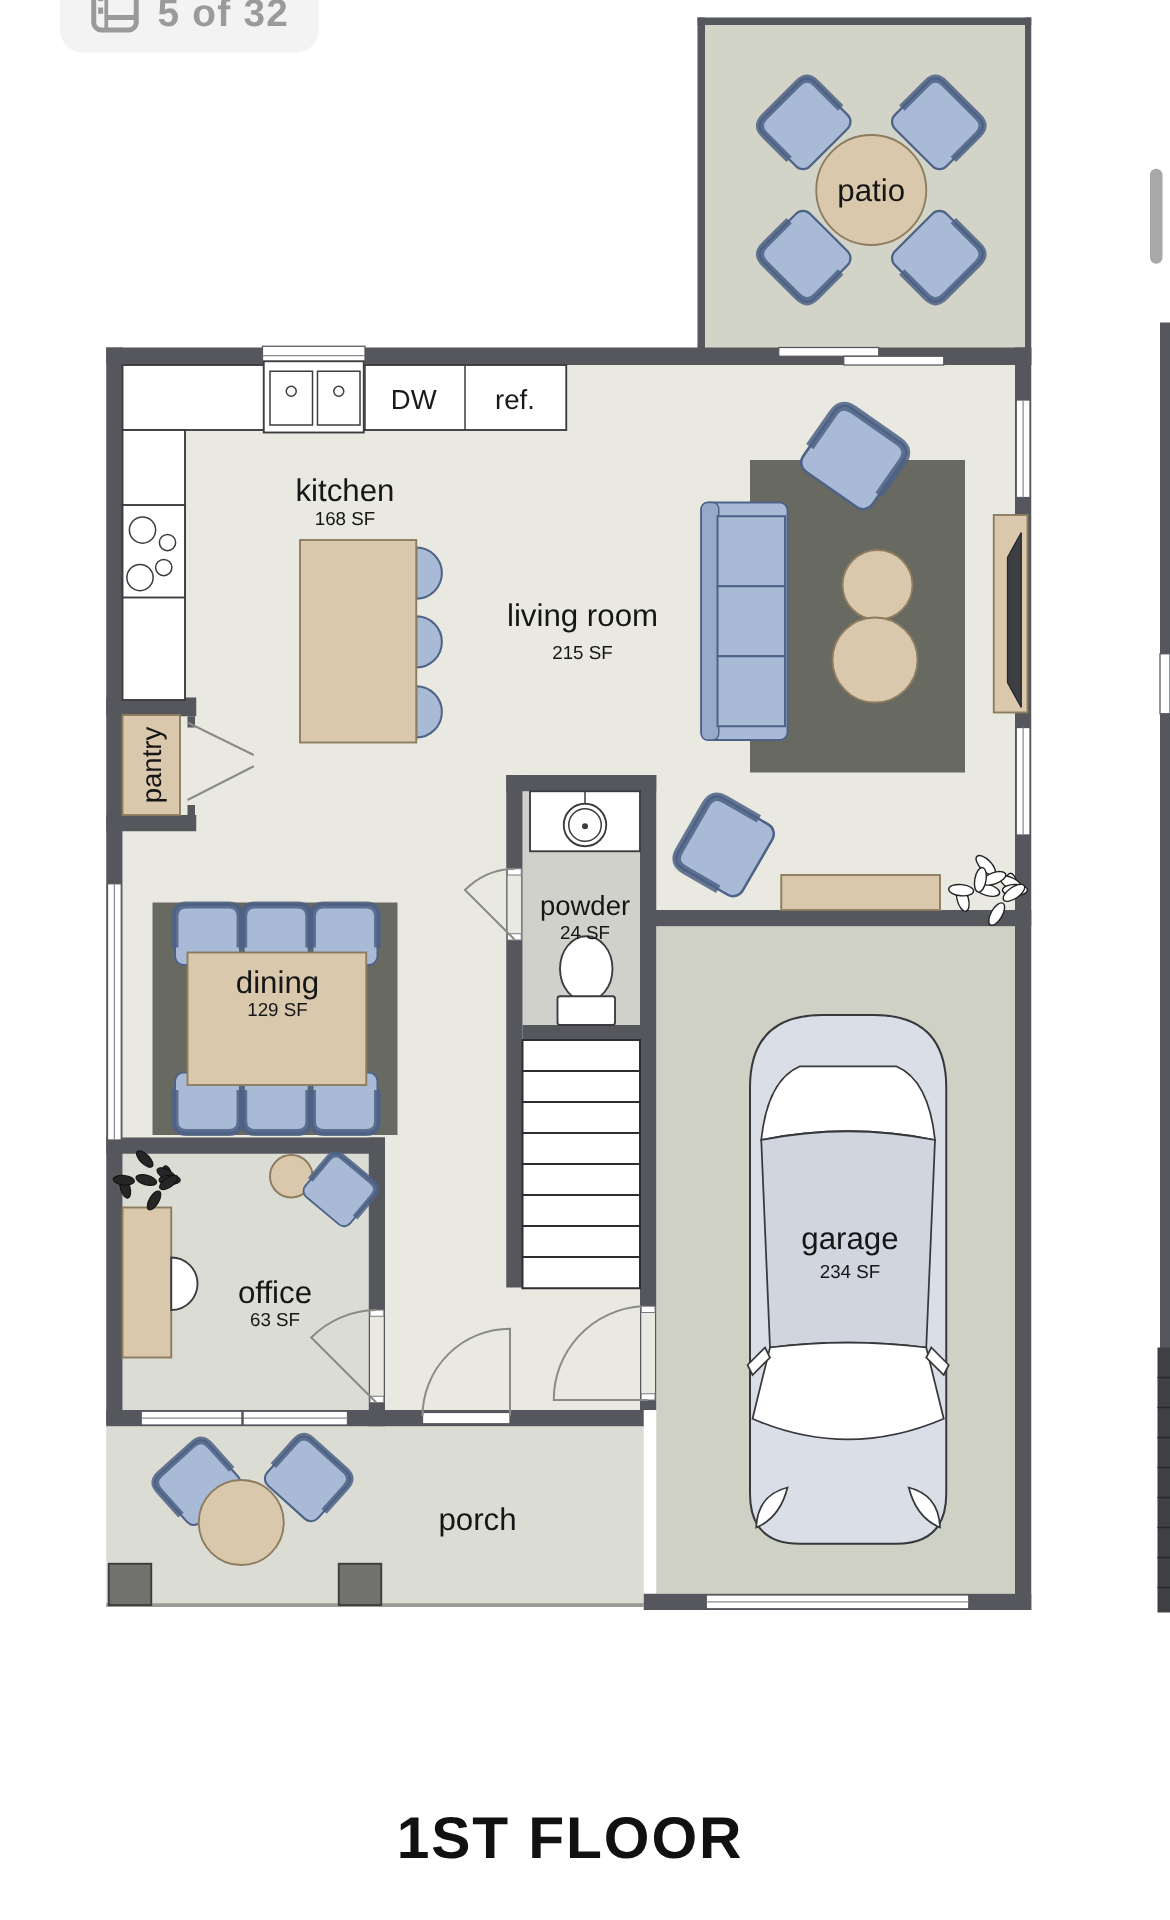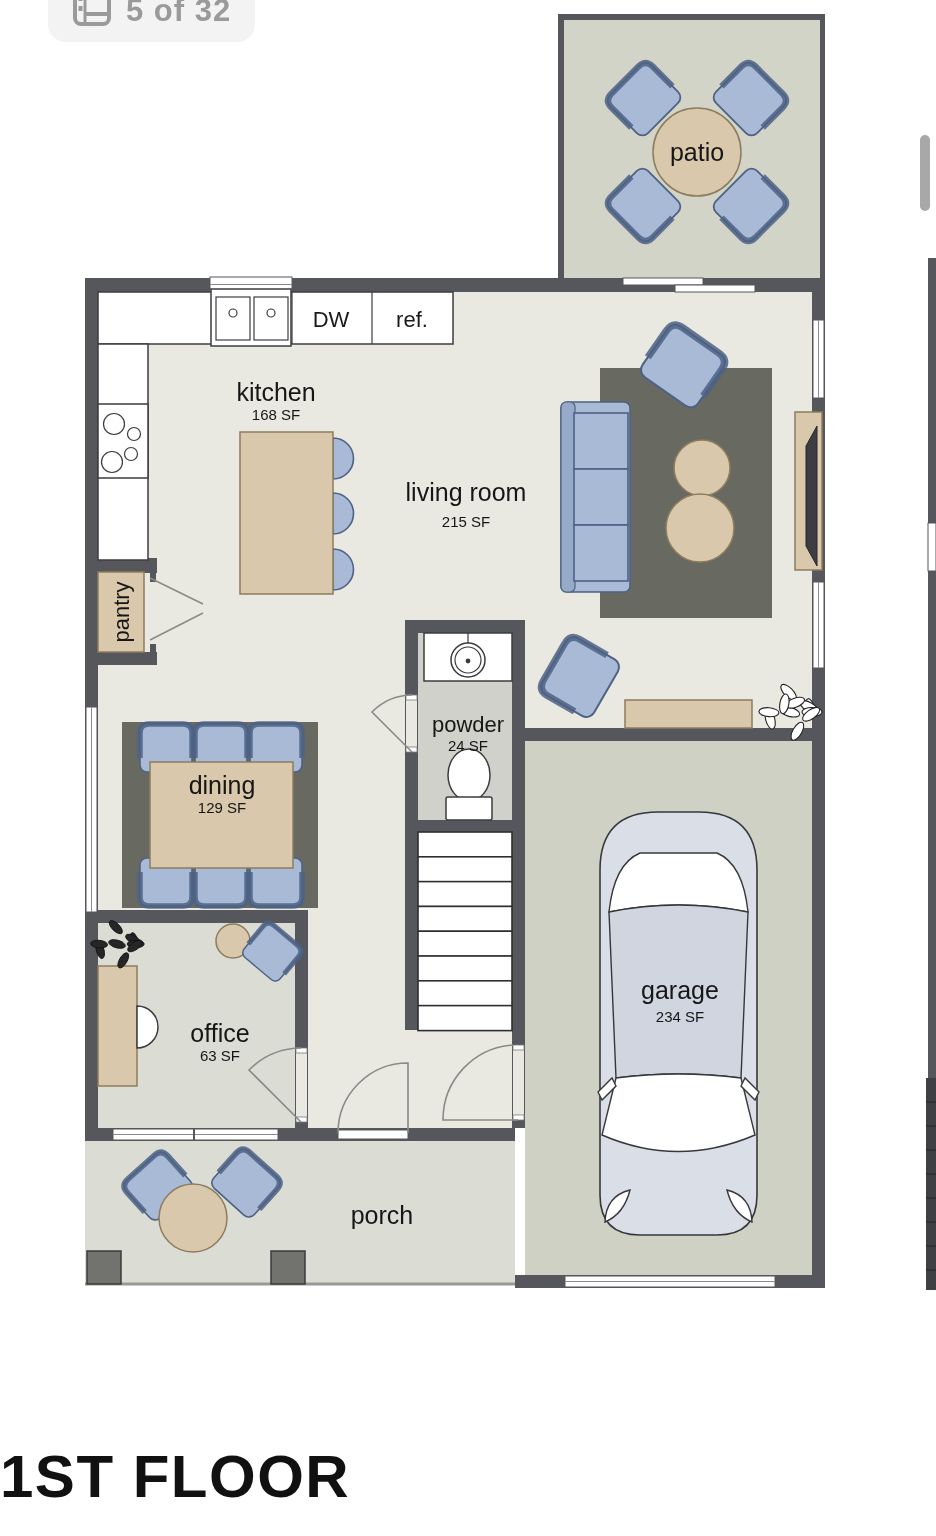--- a/index.html
+++ b/index.html
@@ -39,22 +39,22 @@
   .car-part{fill:#ffffff;stroke:#36383c;stroke-width:1.4;}
   
   #photo-badge{position:absolute;left:48px;top:-20px;height:62px;background:var(--badge-bg);
     border-radius:18px;display:flex;align-items:center;gap:14px;padding:0 24px;}
   #photo-badge span{font-size:31px;font-weight:bold;color:var(--badge-text);
     font-family:"Liberation Sans",sans-serif;letter-spacing:1px;}
   
   #scroll-thumb{position:absolute;right:6px;top:135px;width:10px;height:76px;
     border-radius:5px;background:#a8a8a8;}
   
-  #floor-title{position:absolute;left:0;top:1442px;width:912px;text-align:left;
-    font-size:60px;font-weight:bold;color:#111;letter-spacing:1.5px;
+  #floor-title{position:absolute;left:0;top:1442px;width:912px;text-align:center;
+    font-size:47px;font-weight:bold;color:#111;letter-spacing:1.5px;
     font-family:"Liberation Sans",sans-serif;}
 </style>
 </head>
 <body>
 
 <div id="photo-badge">
   <svg width="40" height="38" viewBox="0 0 40 38">
     <rect x="3" y="-6" width="34" height="38" rx="6" fill="none" stroke="#9a9a9a" stroke-width="4"></rect>
     <line x1="13" y1="-6" x2="13" y2="32" stroke="#9a9a9a" stroke-width="3"></line>
     <rect x="6.5" y="4" width="4" height="5" fill="#9a9a9a"></rect>

